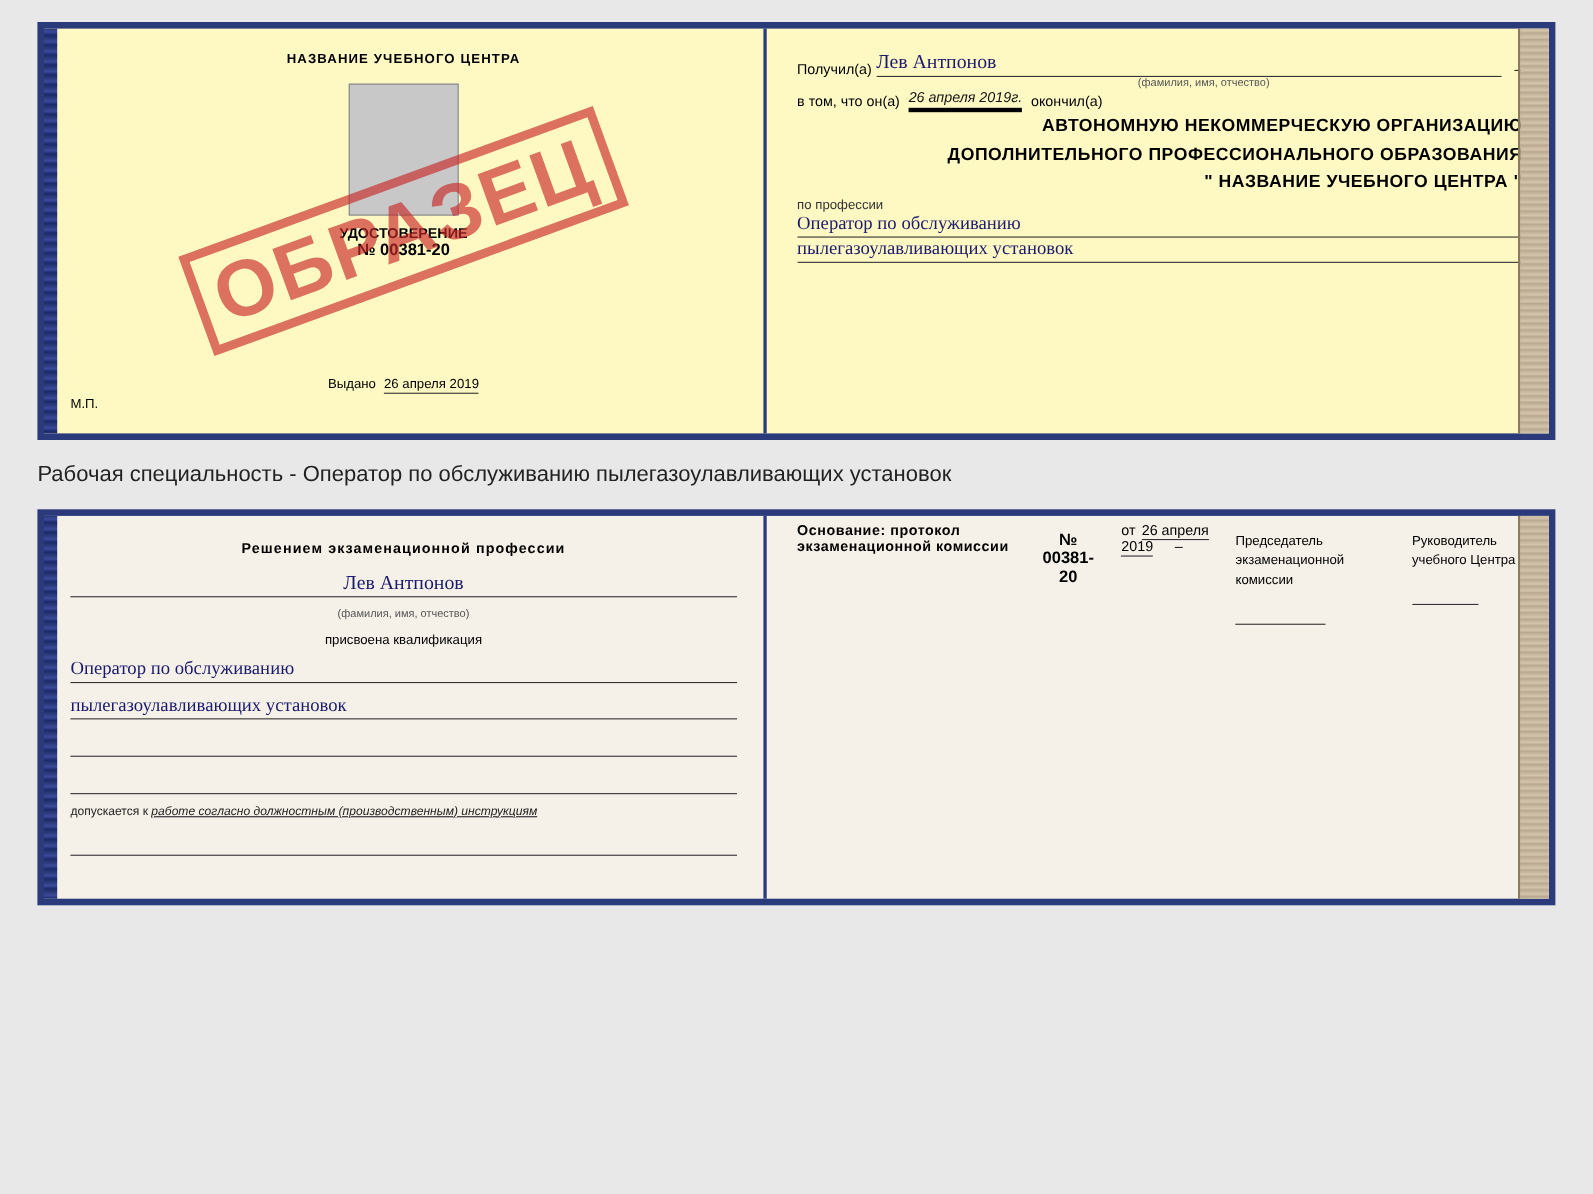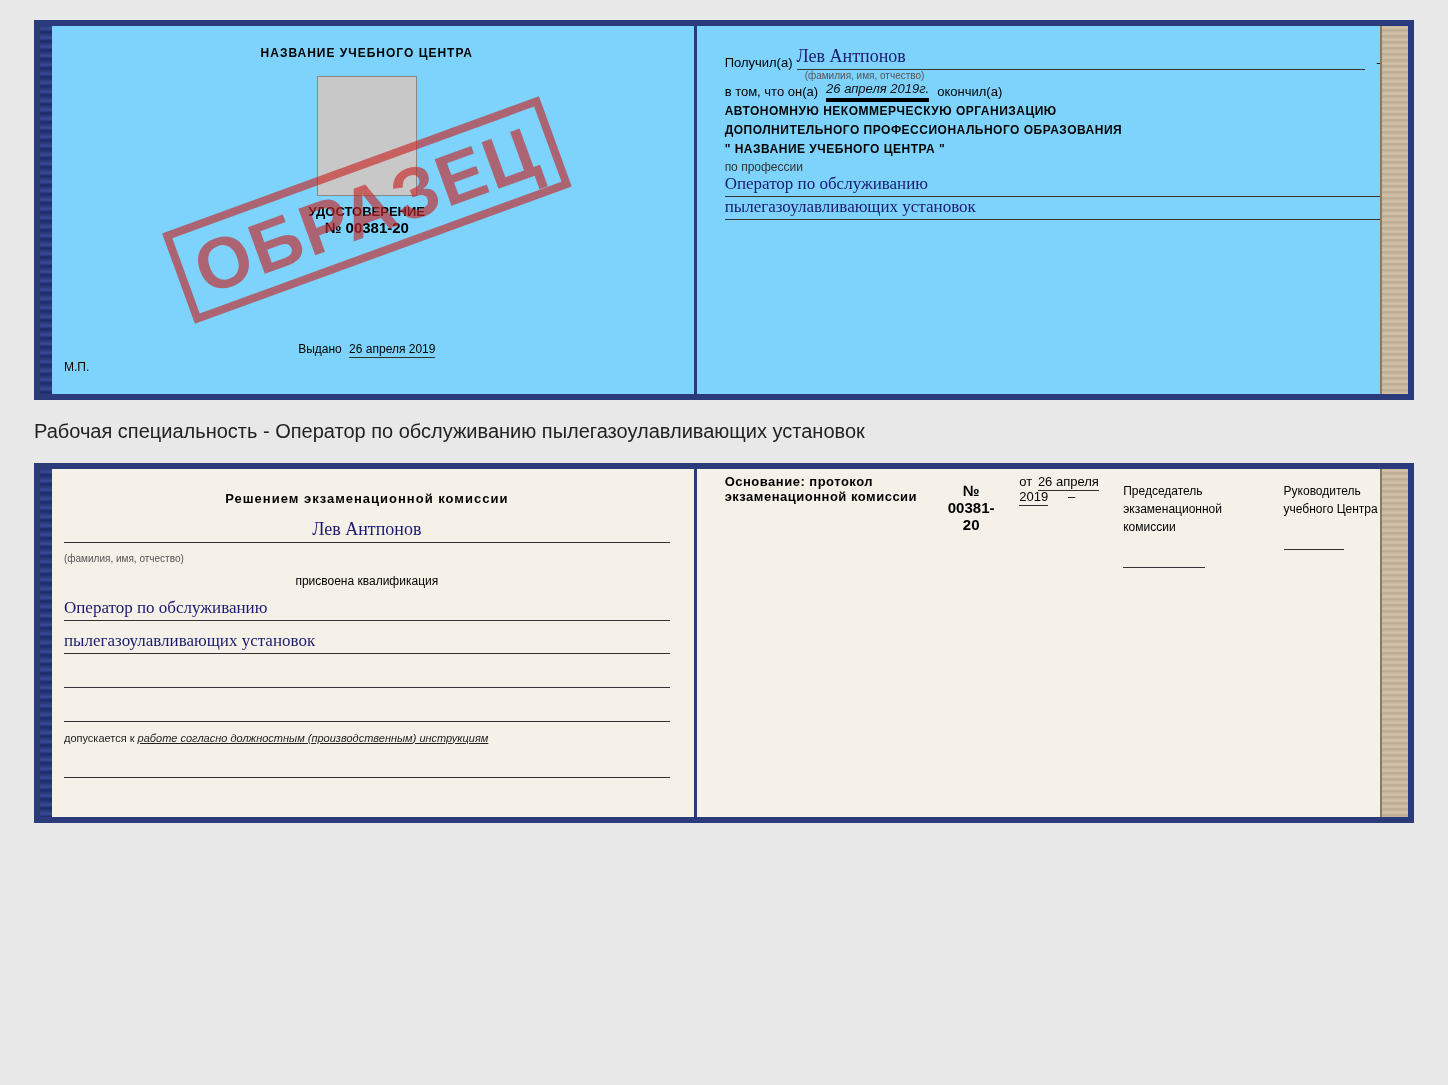--- a/index.html
+++ b/index.html
@@ -19,21 +19,21 @@
     .document-container {
       display: flex;
       flex-direction: column;
       width: 1380px;
       gap: 14px;
     }
 
     
     .cert-top {
       display: flex;
-      background: #7dd3fc;
+      background: #fef9c3;
       border: 6px solid #2a3a7a;
       position: relative;
       min-height: 380px;
     }
 
     .cert-top-left {
       width: 48%;
       border-right: 3px solid #2a3a7a;
       padding: 20px 24px;
       position: relative;
@@ -150,44 +150,44 @@
       font-family: 'Segoe Script', cursive, 'Times New Roman';
       font-size: 18px;
       color: #1a1a6e;
       border-bottom: 1px solid #333;
       padding-bottom: 2px;
       flex: 1;
     }
 
     .fio-hint {
       font-size: 10px;
-      text-align: left;
+      text-align: center;
       color: #555;
       font-family: Arial, sans-serif;
     }
 
     .date-line {
       display: flex;
       align-items: center;
       gap: 8px;
       font-size: 13px;
       font-family: Arial, sans-serif;
     }
 
     .date-value {
       font-style: italic;
       border-bottom: 4px solid #000000;
       padding-bottom: 2px;
       color: #111;
     }
 
     .org-block {
-      font-size: 12px;
-      font-family: Arial, sans-serif;
-      text-align: left;
+      font-size: 16px;
+      font-family: Arial, sans-serif;
+      text-align: right;
       line-height: 1.6;
       font-weight: bold;
       letter-spacing: 0.5px;
       text-transform: uppercase;
     }
 
     .profession-label {
       font-size: 12px;
       font-family: Arial, sans-serif;
       color: #333;
@@ -425,21 +425,21 @@
 
       <div class="spine-decoration"></div>
     </div>
   </div>
 
   <div class="working-specialty">Рабочая специальность - Оператор по обслуживанию пылегазоулавливающих установок</div>
 
   <div class="cert-bottom">
 
     <div class="cert-bottom-left">
-      <div class="decision-title">Решением экзаменационной комиссии</div>
+      <div class="decision-title">Решением экзаменационной профессии</div>
       <div class="decision-name">Лев Антпонов</div>
       <div class="fio-hint">(фамилия, имя, отчество)</div>
 
       <div class="qualification-label">присвоена квалификация</div>
       <div class="qualification-value">Оператор по обслуживанию</div>
       <div class="qualification-value2">пылегазоулавливающих установок</div>
 
       <div class="blank-line"></div>
       <div class="blank-line"></div>
 

